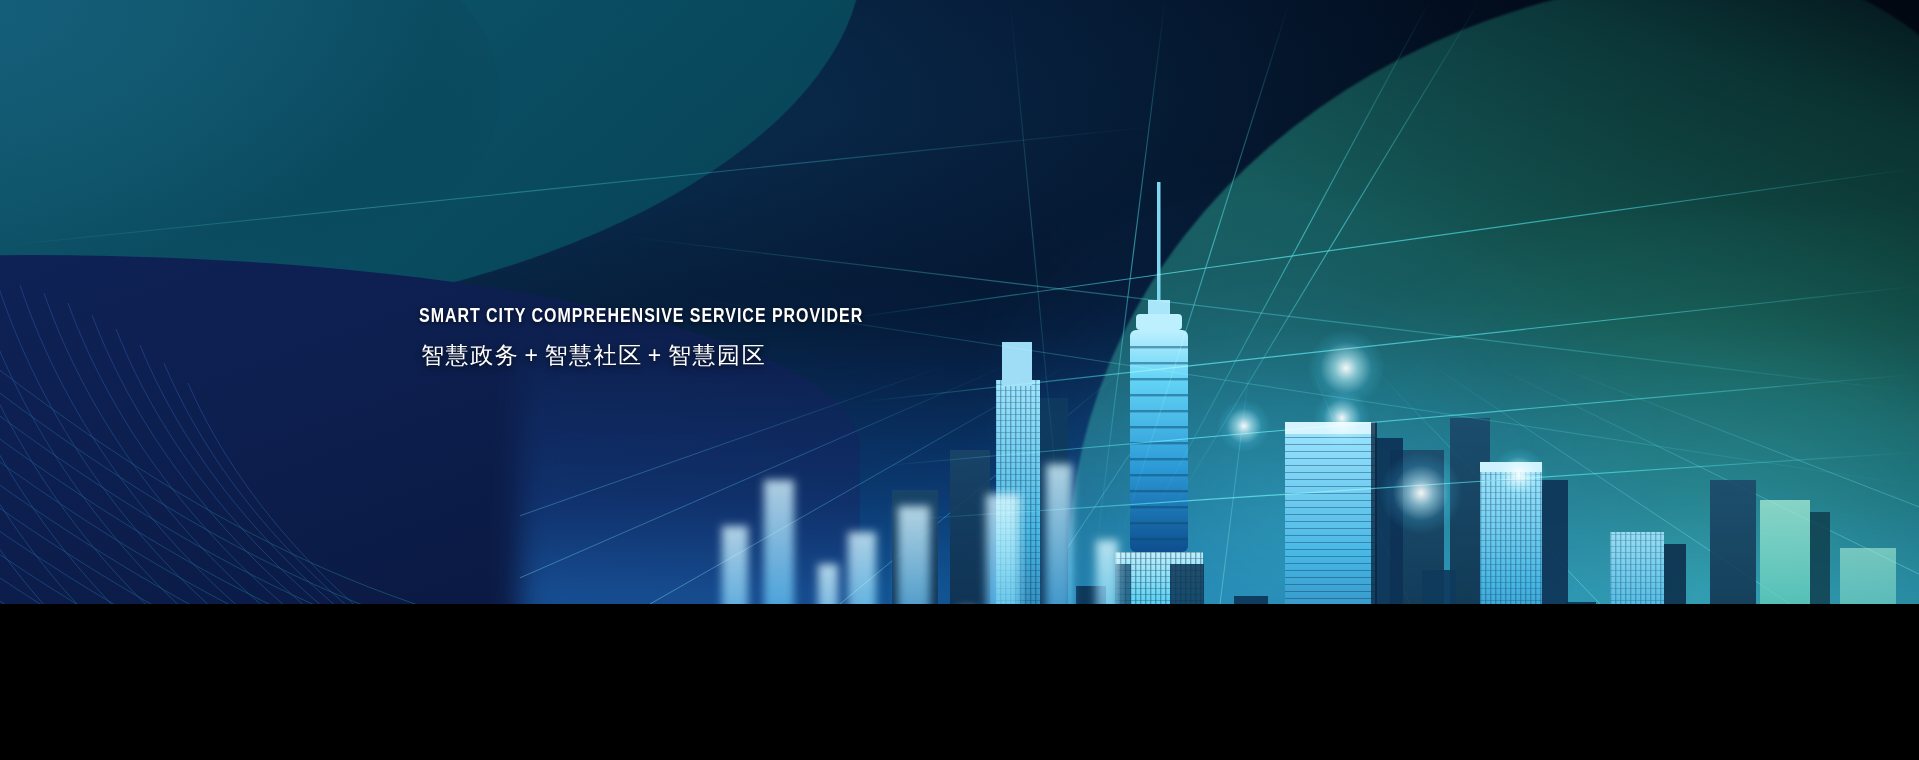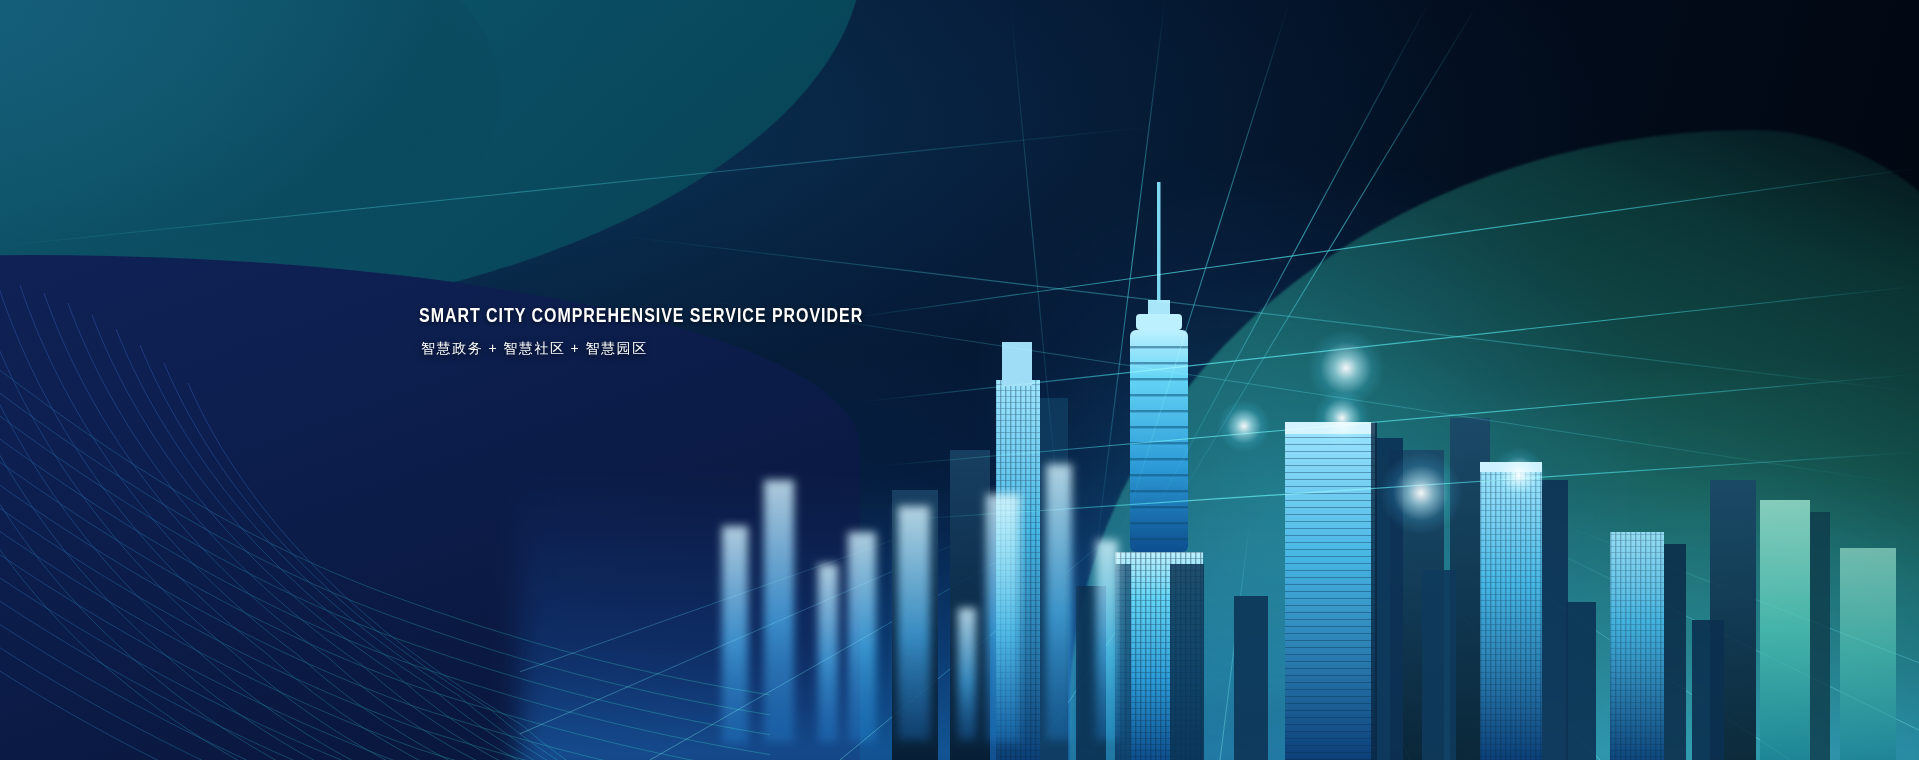--- a/index.html
+++ b/index.html
@@ -3,21 +3,21 @@
 <meta charset="utf-8">
 <title>Smart City Banner</title>
 <style>
   html,body{margin:0;padding:0;background:#000;}
   body{
     font-family:"Liberation Sans","DejaVu Sans",sans-serif;
   }
   #banner{
     position:relative;
     width:1919px;
-    height:760px;
+    height:604px;
     overflow:hidden;
     background:#03101f;
   }
   .layer{position:absolute;inset:0;pointer-events:none;}
 
   
   .sky{
     background:
       radial-gradient(115% 95% at 57% 88%, rgba(10,60,120,.55) 0%, rgba(4,22,50,.25) 45%, rgba(0,0,0,0) 72%),
       radial-gradient(85% 70% at 26% 18%, rgba(16,70,110,.45) 0%, rgba(6,24,56,0) 70%),
@@ -120,21 +120,21 @@
     font-size:62px;
     font-weight:bold;
     line-height:1.05;
     letter-spacing:3px;
     color:#2ecc8a;
     white-space:nowrap;
     text-shadow:0 3px 16px rgba(10,60,50,.75), 0 0 2px rgba(46,204,138,.6);
   }
   .tagline{
     margin:14px 0 0 2px;
-    font-size:14px;
+    font-size:23px;
     font-weight:500;
     letter-spacing:1.6px;
     color:#ffffff;
     white-space:nowrap;
     text-shadow:0 2px 7px rgba(0,0,0,.85);
   }
   .tagline .plus{margin:0 5px;}
 </style>
 </head>
 <body>

